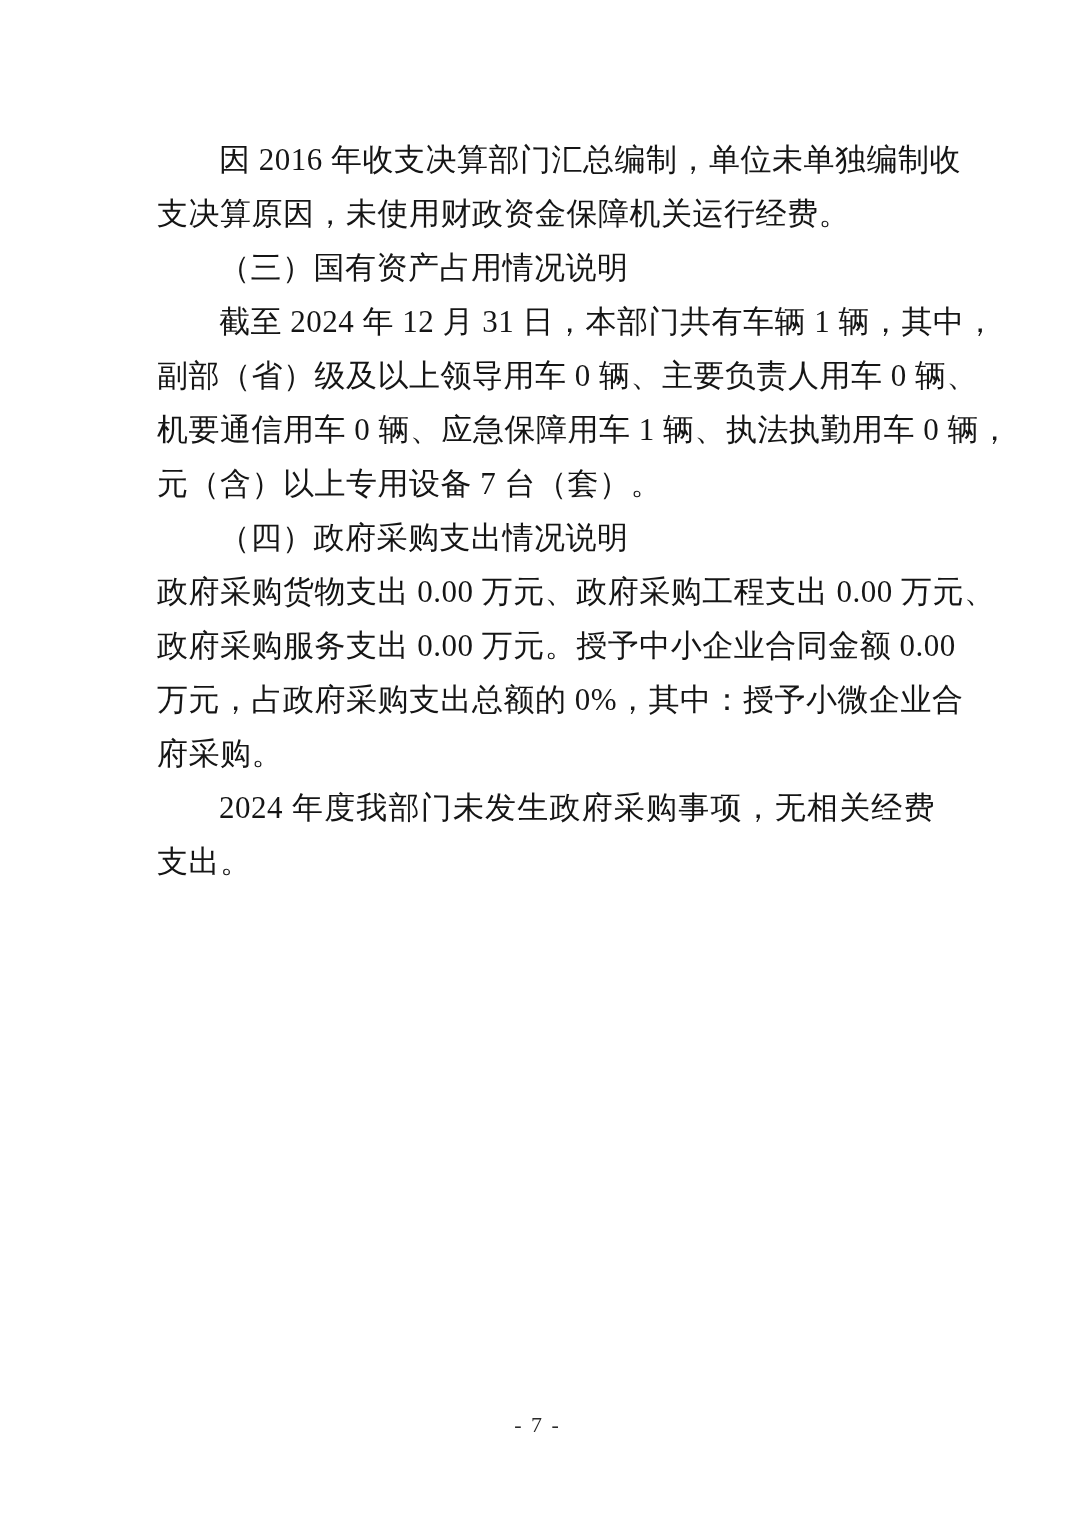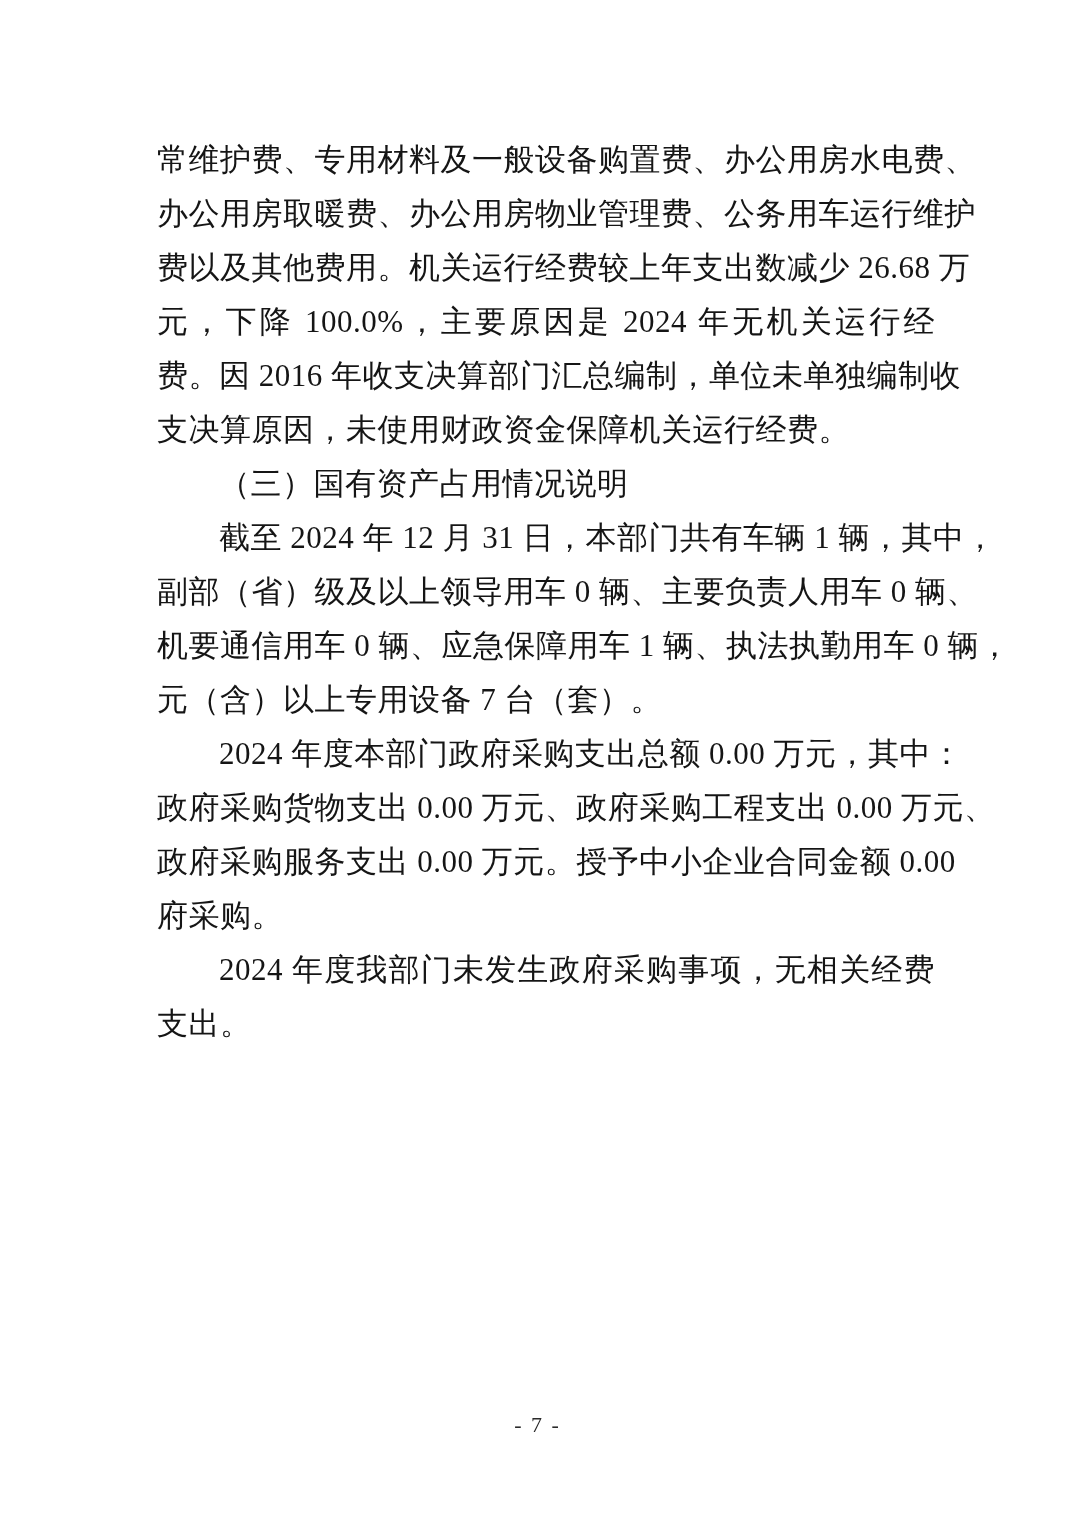--- a/index.html
+++ b/index.html
@@ -54,42 +54,39 @@
     color: #2a2a2a;
     letter-spacing: 2px;
   }
 </style>
 </head>
 <body>
 
 <div class="page">
   <div class="content" id="doc-content">
       <div class="para paragraph">
-        <div class="line">常维护费、专用材料及一般设备购置费、办公用房水电费、</div>
-        <div class="line">办公用房取暖费、办公用房物业管理费、公务用车运行维护</div>
-        <div class="line">费以及其他费用。机关运行经费较上年支出数减少 26.68 万</div>
-        <div class="line last">元，下降 100.0%，主要原因是 2024 年无机关运行经费。</div>
-      </div>
-      <div class="para paragraph">
         <div class="line indent">因 2016 年收支决算部门汇总编制，单位未单独编制收</div>
         <div class="line last">支决算原因，未使用财政资金保障机关运行经费。</div>
       </div>
       <div class="para heading">
         <div class="line indent last">（三）国有资产占用情况说明</div>
       </div>
       <div class="para paragraph">
         <div class="line indent">截至 2024 年 12 月 31 日，本部门共有车辆 1 辆，其中，</div>
         <div class="line">副部（省）级及以上领导用车 0 辆、主要负责人用车 0 辆、</div>
         <div class="line">机要通信用车 0 辆、应急保障用车 1 辆、执法执勤用车 0 辆，</div>
         <div class="line last">元（含）以上专用设备 7 台（套）。</div>
       </div>
+      <div class="para heading">
+        <div class="line indent last">（四）政府采购支出情况说明</div>
+      </div>
       <div class="para paragraph">
-        <div class="line indent">2024 年度本部门政府采购支出总额 0.00 万元，其中：</div>
         <div class="line">政府采购货物支出 0.00 万元、政府采购工程支出 0.00 万元、</div>
         <div class="line">政府采购服务支出 0.00 万元。授予中小企业合同金额 0.00</div>
+        <div class="line">万元，占政府采购支出总额的 0%，其中：授予小微企业合</div>
         <div class="line last">府采购。</div>
       </div>
       <div class="para paragraph">
         <div class="line indent last">2024 年度我部门未发生政府采购事项，无相关经费支出。</div>
       </div>
     </div>
   <div class="footer">- 7 -</div>
 </div>
 
 </body></html>

